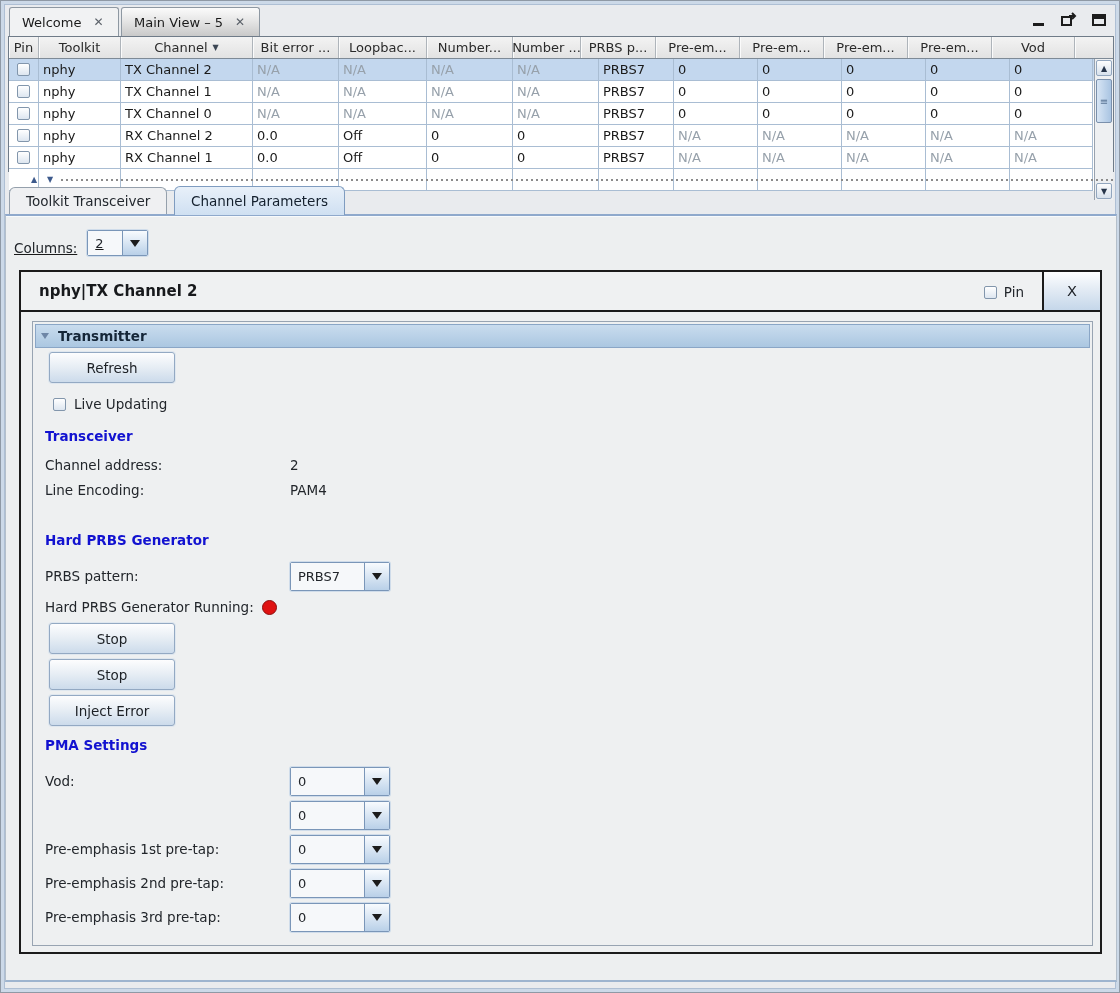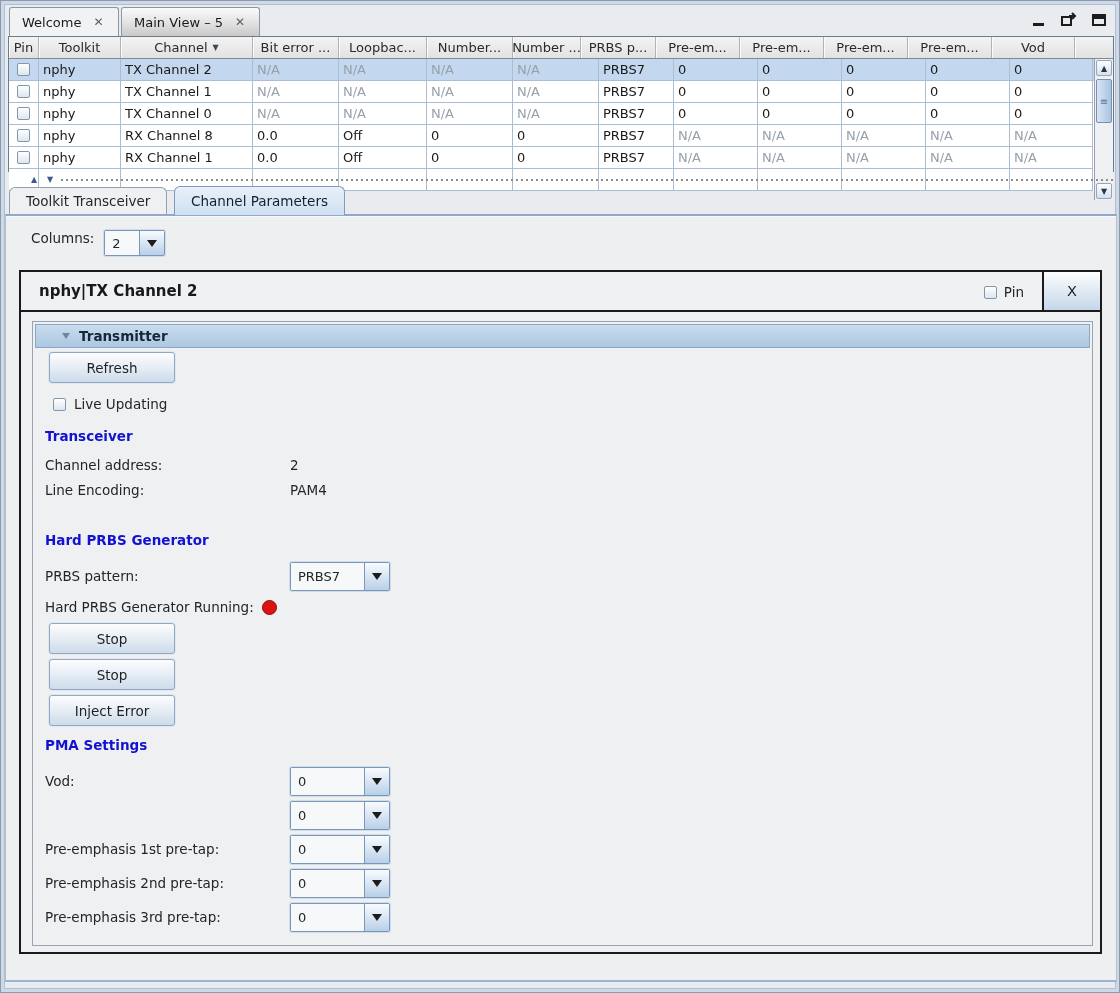--- a/index.html
+++ b/index.html
@@ -55,21 +55,21 @@
   .ptab { position:absolute; height:27px; top:186px; display:flex; align-items:center; padding:0 16px; font-size:13.5px;
           border:1px solid #95a0ac; border-bottom:none; border-radius:6px 6px 0 0; cursor:pointer; z-index:3; }
   .ptab.inactive { background:#eff0f2; color:#23282e; }
   .ptab.active { background:linear-gradient(#e8f0f9,#cfe0f2); border-color:#7f9cc0; height:29px; top:185px; z-index:4; color:#14202e; }
   #pane { position:absolute; left:4px; top:213px; width:1112px; height:768px; background:#edeff0;
           border-top:2px solid #8fa9cc; border-left:1px solid #b4bfca; border-right:1px solid #b4bfca; border-bottom:2px solid #9db4cf;
           box-shadow:inset 0 1px 0 #f7fafc; }
 
   
   .field-label { color:#22262b; font-size:13.5px; }
-  #columns-row { position:absolute; left:25px; top:14px; display:flex; align-items:flex-start; gap:10px; height:26px; }
+  #columns-row { position:absolute; left:8px; top:14px; display:flex; align-items:flex-end; gap:10px; height:26px;text-decoration:underline; }
 
   
   .combo { display:inline-flex; height:26px; border:1px solid #7a96b8; border-radius:2px; background:#fafbfc;
            box-shadow:0 0 0 1px #cfdcea; cursor:pointer; }
   .combo .combo-val { display:flex; align-items:center; padding:0 7px; min-width:34px; color:#22262b; background:#f6f8fa; }
   .combo .combo-btn { width:25px; border-left:1px solid #7a96b8; background:linear-gradient(#f8fbfe,#b9d0e8);
                       display:flex; align-items:center; justify-content:center; }
   .combo .arr { width:0; height:0; border-left:5px solid transparent; border-right:5px solid transparent; border-top:7px solid #1c1c1c; }
   .combo.big { height:29px; width:100px; }
   .combo.big .combo-val { flex:1; }
@@ -80,21 +80,21 @@
                     display:flex; align-items:center; background:#eff1f2; }
   #panel-title { font-weight:bold; font-size:15px; margin-left:18px; color:#17191c; }
   #pin-wrap { position:absolute; right:76px; top:0; height:40px; display:flex; align-items:center; gap:7px; }
   #panel-close { position:absolute; right:0; top:0; width:58px; height:38px; border-left:2px solid #1b1b1b;
                  background:linear-gradient(#fdfeff,#e3ebf4 45%,#c5d7ea); display:flex; align-items:center; justify-content:center;
                  font-size:14.5px; color:#20242a; cursor:pointer; }
 
   #panel-inner { position:absolute; left:11px; top:49px; width:1061px; height:625px; border:1px solid #98a4b2; background:#eef0f1; }
 
   .task-header { position:absolute; left:2px; right:2px; top:2px; height:24px; border:1px solid #8aa6c6;
-                 background:linear-gradient(#c9dcee,#abc7e1); display:flex; align-items:center; gap:9px; padding:0 26px; cursor:pointer; }
+                 background:linear-gradient(#c9dcee,#abc7e1); display:flex; align-items:center; gap:9px; padding:0 5px; cursor:pointer; }
   .task-header .tri { width:0; height:0; border-left:4.5px solid transparent; border-right:4.5px solid transparent; border-top:6px solid #6e86a6; }
   .task-header .txt { font-weight:bold; font-size:13.5px; color:#152638; }
 
   .btn { position:absolute; left:16px; width:126px; height:31px; border:1px solid #93a9c3; border-radius:3px;
          background:linear-gradient(#fdfdfe,#e6edf4 50%,#ccdbeb); box-shadow:0 0 0 1px #dfe7ef;
          display:flex; align-items:center; justify-content:center; font-size:13.5px; color:#1d2126; cursor:pointer; }
 
   .check-row { position:absolute; display:flex; align-items:center; gap:8px; }
   .blue-head { position:absolute; left:12px; font-weight:bold; font-size:13.5px; color:#1212d0; }
 
@@ -239,21 +239,21 @@
             <div class="cell" style="width: 84px;">0</div>
             <div class="cell" style="width: 84px;">0</div>
             <div class="cell" style="width: 84px;">0</div>
             <div class="cell" style="width: 83px;">0</div>
           </div>
           <div class="row">
             <div class="cell pin" style="width: 30px;">
               <span class="cbx"></span>
             </div>
             <div class="cell" style="width: 82px;">nphy</div>
-            <div class="cell" style="width: 132px;">RX Channel 8</div>
+            <div class="cell" style="width: 132px;">RX Channel 2</div>
             <div class="cell" style="width: 86px;">0.0</div>
             <div class="cell" style="width: 88px;">Off</div>
             <div class="cell" style="width: 86px;">0</div>
             <div class="cell" style="width: 86px;">0</div>
             <div class="cell" style="width: 75px;">PRBS7</div>
             <div class="cell na" style="width: 84px;">N/A</div>
             <div class="cell na" style="width: 84px;">N/A</div>
             <div class="cell na" style="width: 84px;">N/A</div>
             <div class="cell na" style="width: 84px;">N/A</div>
             <div class="cell na" style="width: 83px;">N/A</div>

